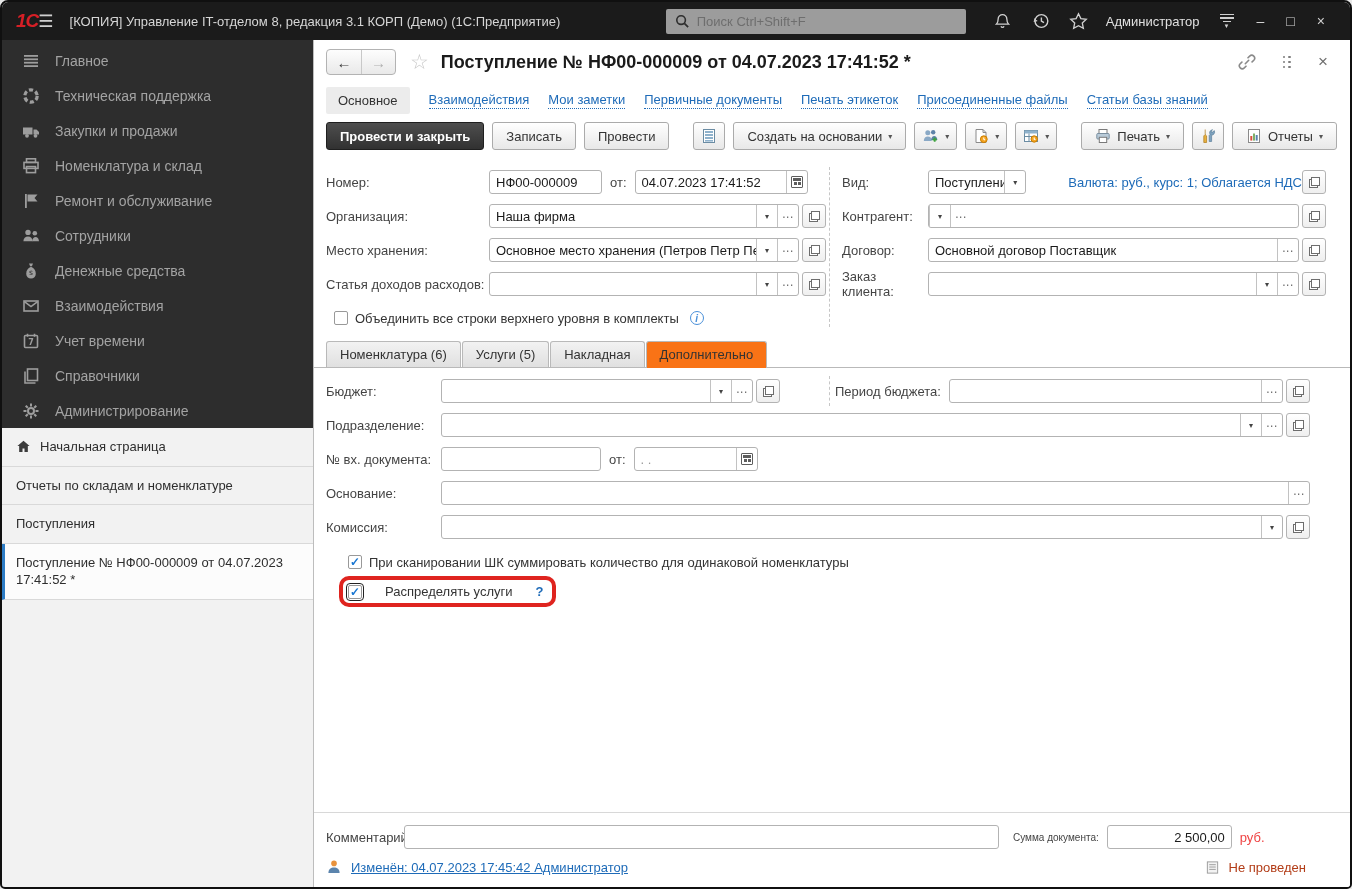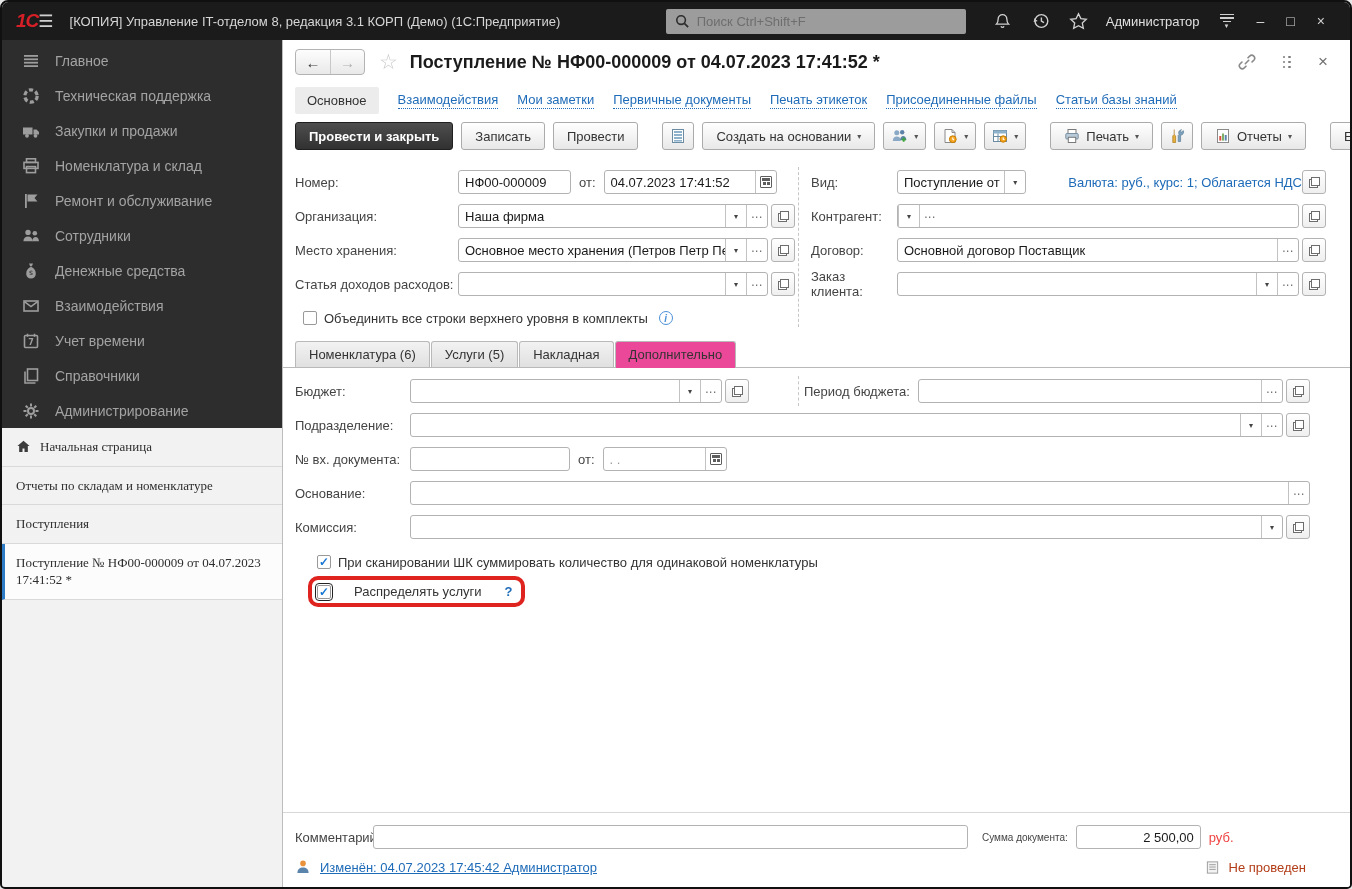--- a/index.html
+++ b/index.html
@@ -19,26 +19,26 @@
   .search-box input::placeholder{color:#6e6e6e;}
   .tb-ico{width:20px;height:20px;display:flex;align-items:center;justify-content:center;margin:0 9px;cursor:pointer;flex:none;}
   .tb-user{font-size:13px;color:#e0e0e0;margin:0 8px;cursor:pointer;}
   .tb-glyph{color:#d2d2d2;font-size:14px;margin:0 11px;cursor:pointer;}
   .lines-caret{display:flex;flex-direction:column;align-items:center;gap:2px;}
   .lines-caret i{display:block;width:14px;height:1.6px;background:#cfcfcf;}
   .lines-caret i.short{width:8px;}
   .lines-caret .c{color:#cfcfcf;font-size:6px;line-height:4px;}
   
   .bodyrow{flex:1;display:flex;min-height:0;}
-  .sidebar{width:281px;flex:none;background:#2d2d2d;display:flex;flex-direction:column;border-right:1px solid #bdbdbd;}
+  .sidebar{width:312px;flex:none;background:#2d2d2d;display:flex;flex-direction:column;border-right:1px solid #bdbdbd;}
   .side-menu{padding-top:3px;}
   .side-item{height:35px;display:flex;align-items:center;gap:15px;padding:0 0 0 20px;color:#a3a3a3;font-size:14px;cursor:pointer;}
   .side-item svg{flex:none;}
   .side-pages{flex:1;background:#f2f2f2;display:flex;flex-direction:column;font-size:13px;color:#2e2e2e;}
-  .page-item{padding:10px 14px;border-bottom:1px solid #d9d9d9;display:flex;align-items:center;gap:9px;cursor:pointer;background:#f2f2f2;line-height:1.35;font-family:Liberation Serif, serif;}
+  .page-item{padding:10px 14px;border-bottom:1px solid #d9d9d9;display:flex;align-items:center;gap:9px;cursor:pointer;background:#f2f2f2;line-height:1.35;}
   .page-item.active{background:#fcfcfc;border-left:3px solid #2d7cc5;padding-left:11px;}
   
   .main{flex:1;display:flex;flex-direction:column;background:#fff;min-width:0;}
   .doc-header{height:44px;display:flex;align-items:center;padding:0 22px 0 12px;flex:none;}
   .navbtns{display:flex;border:1px solid #b3b3b3;border-radius:4px;overflow:hidden;background:linear-gradient(#fdfdfd,#e9e9e9);}
   .navbtn{width:34px;height:24px;display:flex;align-items:center;justify-content:center;font-size:15px;cursor:pointer;}
   .navbtn.back{color:#3a3a3a;}
   .navbtn.fwd{color:#b0b0b0;border-left:1px solid #c8c8c8;}
   .title-star{font-size:21px;color:#c9c9c9;margin:0 12px 0 14px;cursor:pointer;}
   .doc-title{font-size:18px;font-weight:bold;color:#1b1b1b;white-space:nowrap;overflow:hidden;}
@@ -85,21 +85,21 @@
   
   .chk-row{display:flex;align-items:center;gap:7px;font-size:13px;color:#333;cursor:pointer;}
   .chk{width:14px;height:14px;border:1px solid #999;border-radius:2px;background:#fff;display:inline-flex;align-items:center;justify-content:center;flex:none;}
   .chk.checked::after{content:"✓";color:#1876d2;font-weight:bold;font-size:12px;line-height:1;}
   .chk.focused{outline:1px solid #222;outline-offset:1px;}
   .info-icon{width:14px;height:14px;border:1px solid #4a90d9;border-radius:50%;color:#4a90d9;font-size:10px;font-style:italic;font-weight:bold;display:inline-flex;align-items:center;justify-content:center;margin-left:4px;}
   .help-q{color:#1e6bb8;font-weight:bold;font-size:13px;cursor:pointer;}
   
   .tabstrip{display:flex;align-items:flex-end;padding:6px 24px 0 12px;border-bottom:1px solid #b9b9b9;flex:none;}
   .tab{padding:5px 13px;font-size:13px;color:#333;background:linear-gradient(#f2f2f2,#e0e0e0);border:1px solid #b9b9b9;border-bottom:none;border-radius:3px 3px 0 0;margin-right:1px;cursor:pointer;}
-  .tab.active{background:#ec4899;position:relative;margin-bottom:-1px;padding-bottom:6px;}
+  .tab.active{background:#f97316;position:relative;margin-bottom:-1px;padding-bottom:6px;}
   
   .extra{position:relative;padding:6px 40px 0 12px;flex:none;}
   .erow{display:flex;align-items:center;height:34px;}
   .elabel{width:115px;flex:none;font-size:13px;color:#444;}
   .elabel2{flex:none;font-size:13px;color:#444;margin-left:55px;margin-right:8px;}
   .vsep2{position:absolute;left:515px;top:8px;height:30px;border-left:1px dashed #c6c6c6;}
   .chkzone{padding:4px 0 0 22px;}
   .chk-line1{height:28px;display:flex;align-items:center;}
   .dist-wrap{position:relative;display:inline-flex;align-items:center;gap:23px;padding:8px 13px 8px 9px;margin-left:-9px;font-size:13px;color:#333;cursor:pointer;}
   .red-ann{position:absolute;inset:0;border:4px solid #df241f;border-radius:10px;pointer-events:none;}

